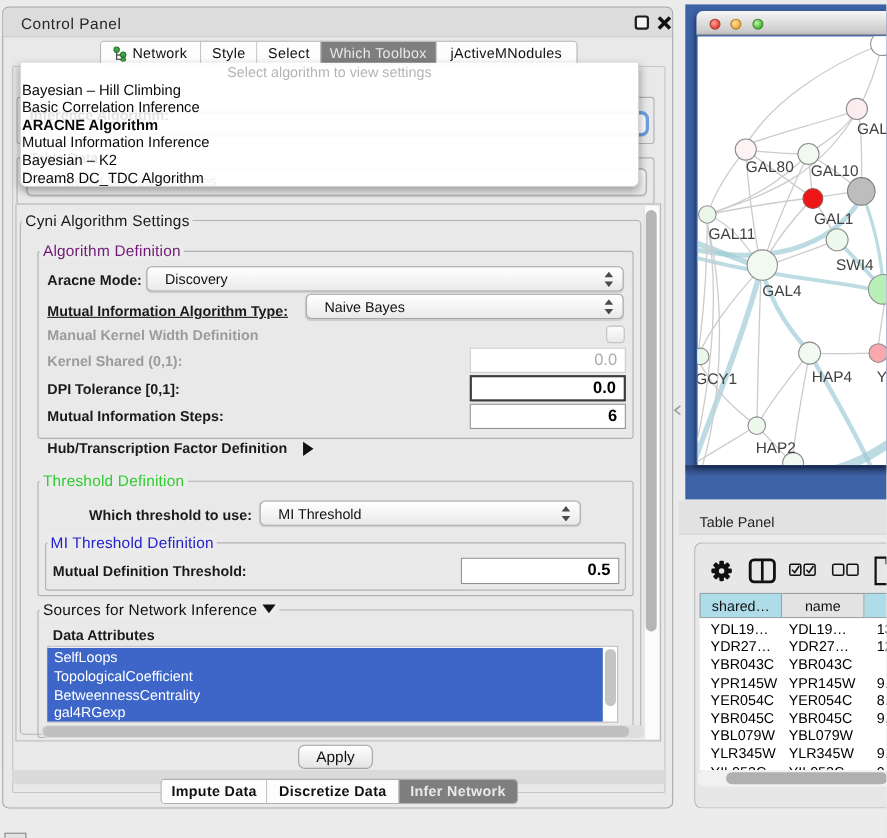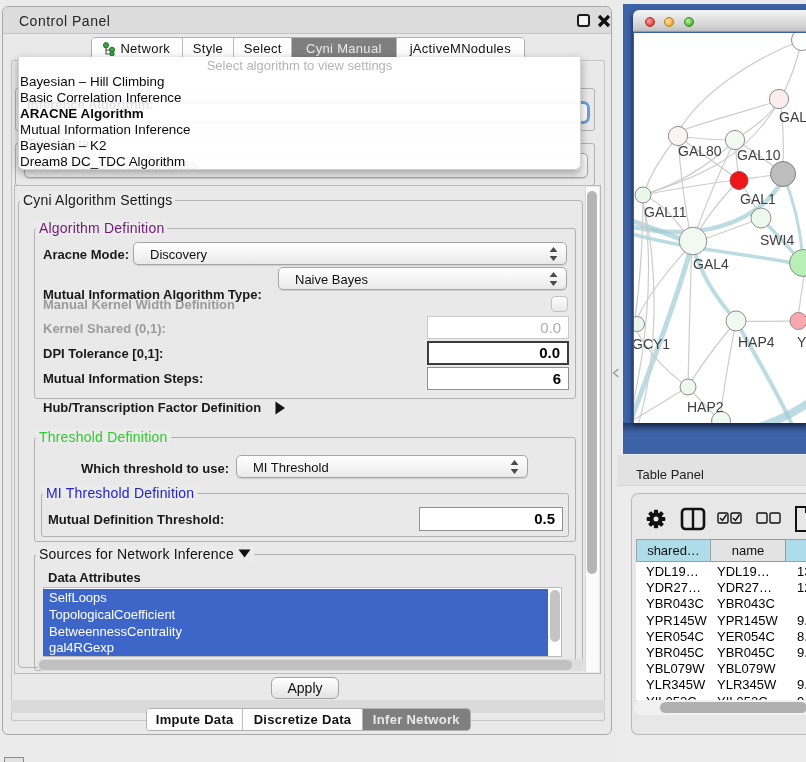--- a/index.html
+++ b/index.html
@@ -37,21 +37,21 @@
 
   <div class="seg" style="left:88px;top:30px;width:434px;">
     <div style="width:91px;"><svg width="13" height="14" viewBox="0 0 13 14" style="margin-right:4px;">
           <path d="M3 4 L3 12 L8 12 M3 8 L8 8" stroke="#555" stroke-width="1.2" fill="none"></path>
           <circle cx="3" cy="3.2" r="2.6" fill="#3fa045" stroke="#1e6b24" stroke-width="0.9"></circle>
           <circle cx="9" cy="7.8" r="2.6" fill="#3fa045" stroke="#1e6b24" stroke-width="0.9"></circle>
           <circle cx="9" cy="12" r="2.2" fill="#3fa045" stroke="#1e6b24" stroke-width="0.9"></circle>
         </svg>Network</div>
     <div style="width:52px;">Style</div>
     <div style="width:58px;">Select</div>
-    <div class="on" style="width:105px;">Cyni Manual</div>
+    <div class="on" style="width:105px;">Which Toolbox</div>
     <div style="width:128px;">jActiveMNodules</div>
   </div>
 
   <div class="group" style="left:12px;top:81px;width:580px;height:43px;"></div>
   <div class="abs" style="left:23px;top:94px;width:564px;height:23px;border:3px solid #6d9fdc;border-radius:7px;background:#fff;"></div>
   <div class="group" style="left:12px;top:136px;width:580px;height:43px;"></div>
   <div class="combo" style="left:21px;top:146px;width:564px;height:25px;"></div>
 
   <div class="abs" style="left:11px;top:178px;width:587px;height:489px;background:#e9e9e9;border:1px solid #b9b9b9;"></div>
 
@@ -68,21 +68,21 @@
 
   <div class="lbl abs" style="left:40px;top:240px;">Aracne Mode:</div>
   <div class="combo" style="left:130px;top:235px;width:434px;height:23px;">
     <span class="ctext">Discovery</span>
     <svg class="arrows" viewBox="0 0 9 14">
         <path d="M4.5 0 L8.4 5 H0.6 Z" fill="#4a4a4a"></path>
         <path d="M4.5 14 L8.4 9 H0.6 Z" fill="#4a4a4a"></path>
       </svg>
   </div>
 
-  <div class="lbl abs" style="left:40px;top:280px;">Mutual Information Algorithm Type:</div>
+  <div class="lbl abs" style="left:40px;top:268px;text-decoration:underline;">Mutual Information Algorithm Type:</div>
   <div class="combo" style="left:275px;top:260px;width:289px;height:23px;">
     <span class="ctext">Naive Bayes</span>
     <svg class="arrows" viewBox="0 0 9 14">
         <path d="M4.5 0 L8.4 5 H0.6 Z" fill="#4a4a4a"></path>
         <path d="M4.5 14 L8.4 9 H0.6 Z" fill="#4a4a4a"></path>
       </svg>
   </div>
 
   <div class="lbl abs dis" style="left:40px;top:290px;">Manual Kernel Width Definition</div>
   <div class="abs" style="left:548px;top:289px;width:17px;height:16px;border:1px solid #c2c2c2;border-radius:4px;background:linear-gradient(180deg,#fdfdfd,#e9e9e9);"></div>

